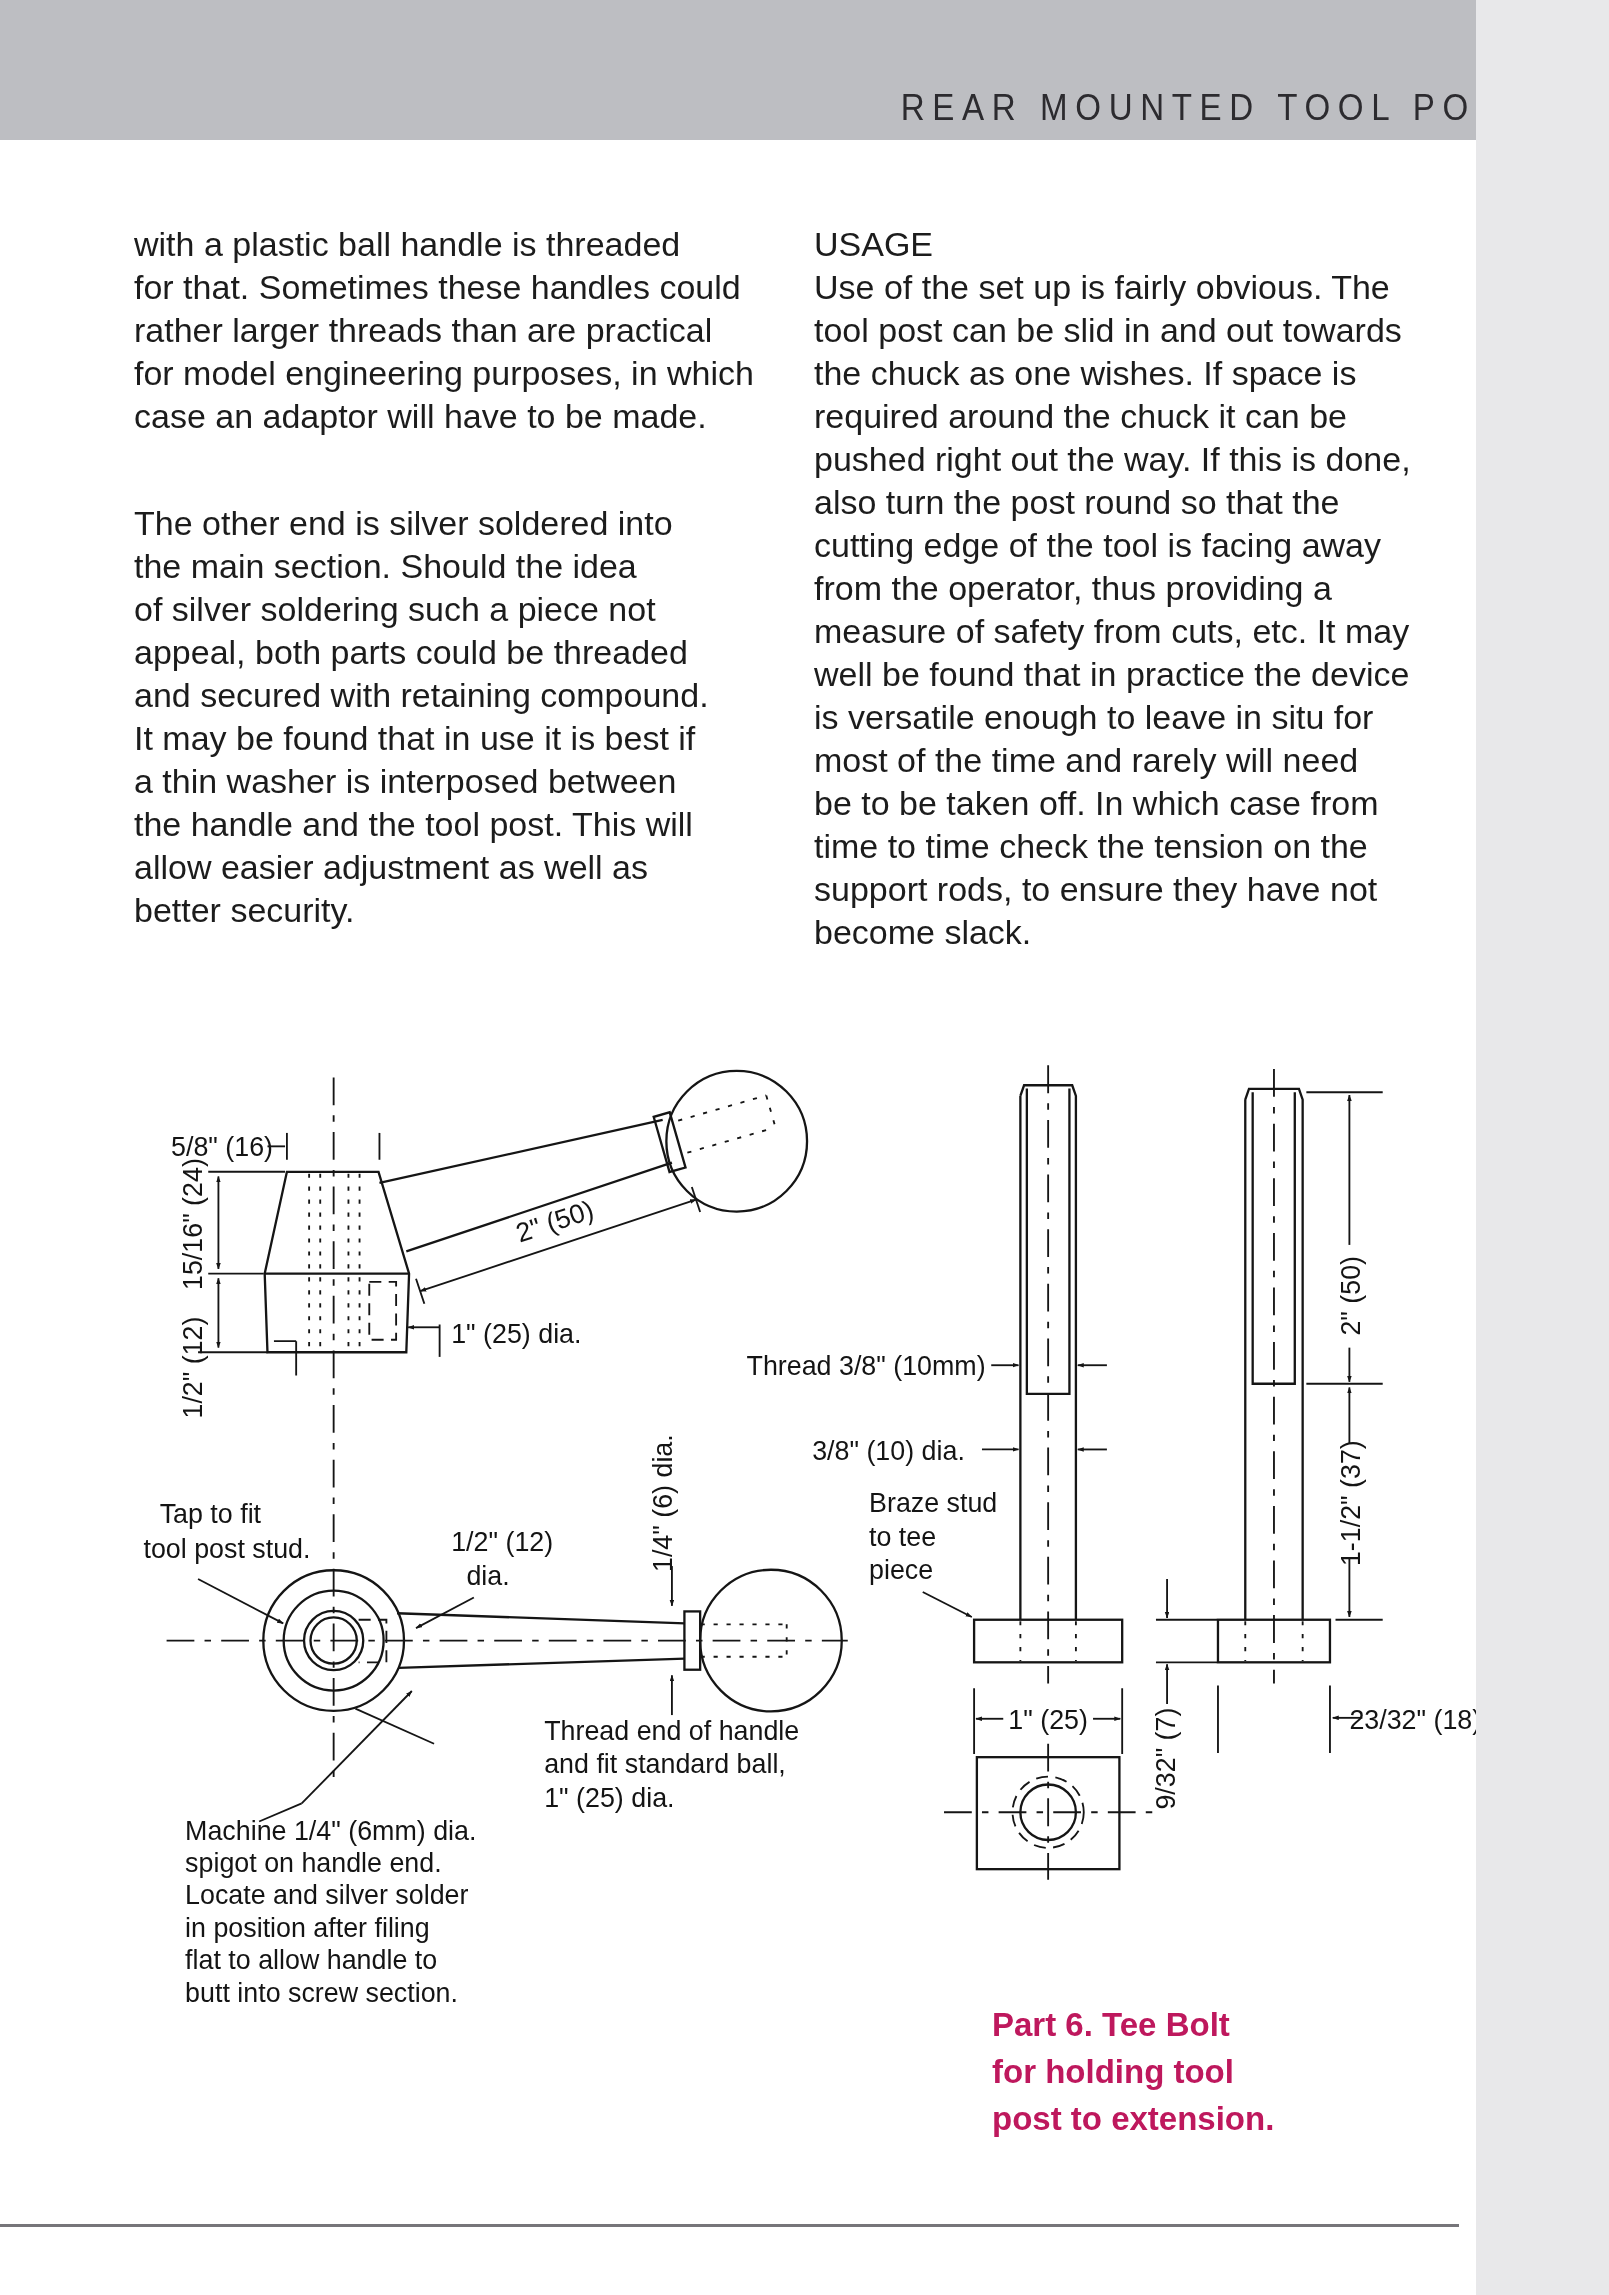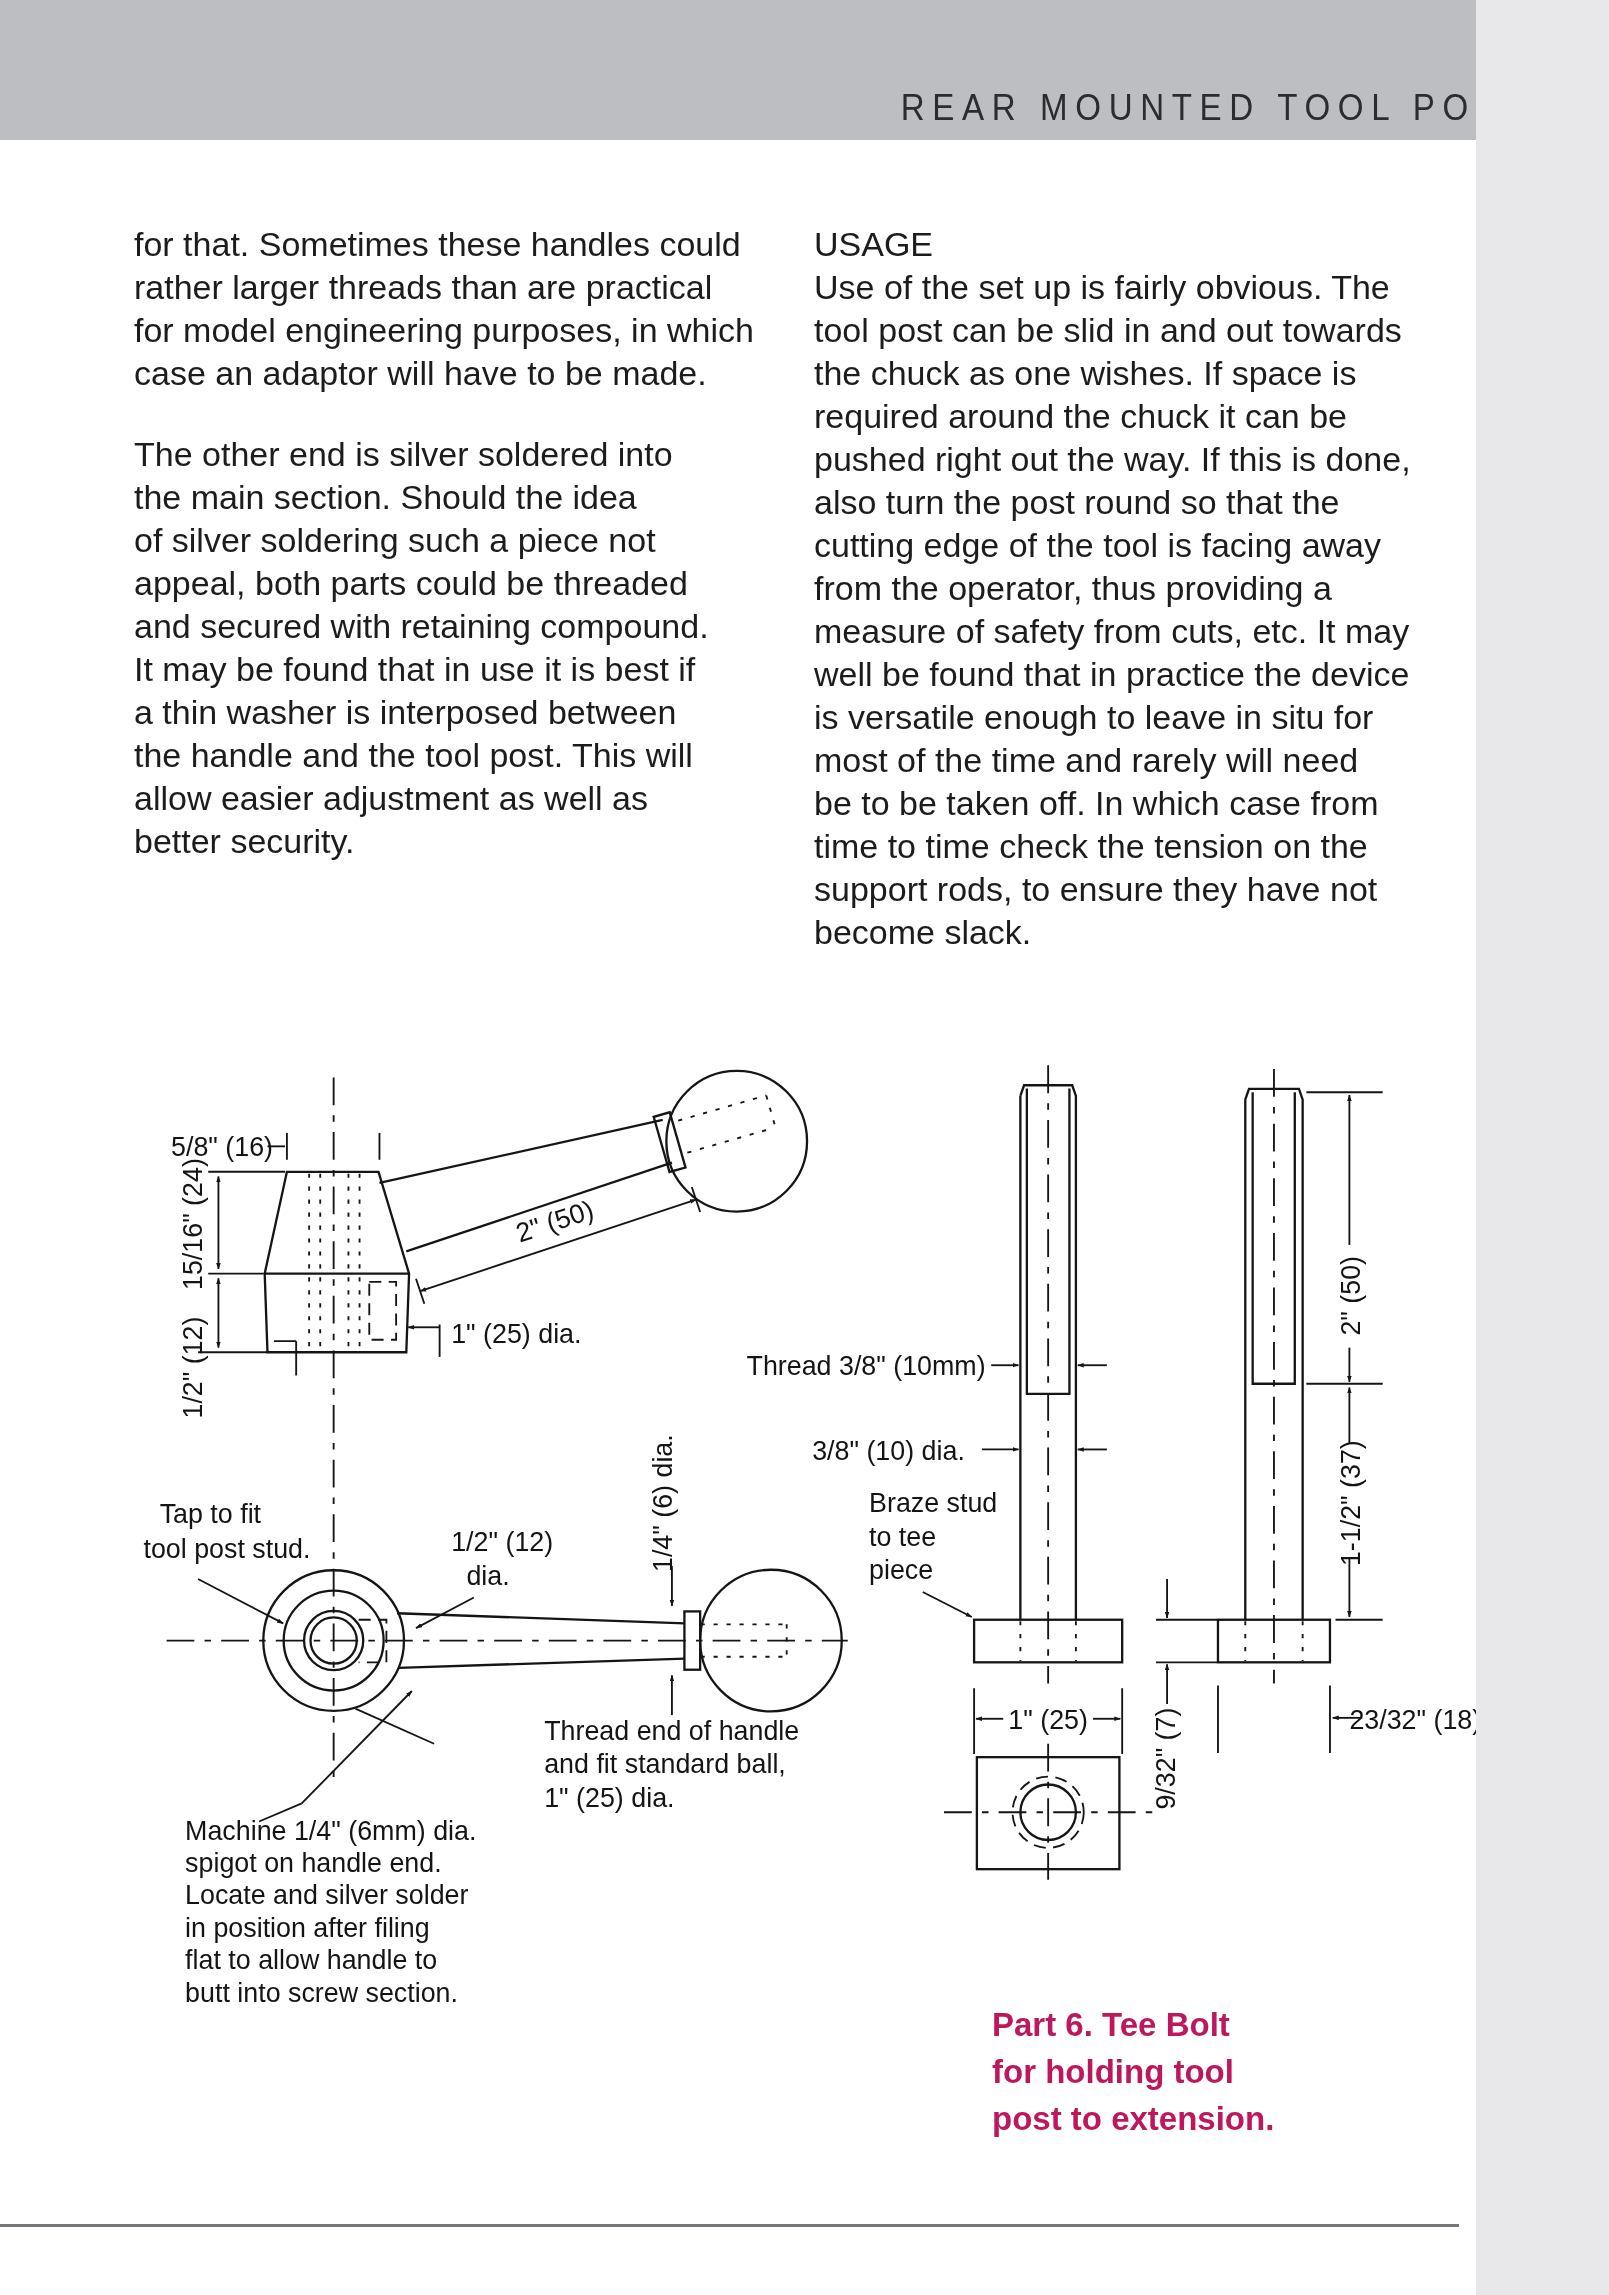--- a/index.html
+++ b/index.html
@@ -9,21 +9,21 @@
   }
   .band{position:absolute;left:0;top:0;width:1609px;height:140px;background:#bdbec2;}
   .band-title{
     position:absolute;right:46px;top:87px;font-size:36px;color:#2c2b2f;
     letter-spacing:8.3px;white-space:nowrap;transform:scaleX(.92);transform-origin:right center;
   }
   .col{position:absolute;font-size:34px;line-height:43px;}
   .col .tl{white-space:nowrap;height:43px;}
   .col-left{left:134px;top:223px;width:690px;}
   .col-right{left:814px;top:223px;width:685px;}
-  .para2{margin-top:38px;}
+  .para2{margin-top:64px;}
   .heading{font-weight:400;}
   .fig-svg{position:absolute;left:0;top:0;width:1609px;height:2295px;}
   .fig-svg .ln{stroke:#151515;stroke-width:5;fill:none;stroke-linecap:butt;}
   .fig-svg .thin{stroke:#151515;stroke-width:4;fill:none;}
   .fig-svg .cl{stroke:#151515;stroke-width:4;fill:none;stroke-dasharray:60 22 14 22;}
   .fig-svg .dot{stroke:#151515;stroke-width:4;fill:none;stroke-dasharray:9 19;}
   .fig-svg .dsh{stroke:#151515;stroke-width:4;fill:none;stroke-dasharray:26 16;}
   .fig-svg text{font-family:"Liberation Sans",sans-serif;font-size:58px;fill:#141414;}
   .caption{position:absolute;left:992px;top:2001px;font-size:33px;line-height:47px;font-weight:700;color:#be185d;}
   .caption div{white-space:nowrap;}
@@ -34,20 +34,21 @@
 <body>
 
 <div class="page">
 
   <div class="band">
     <div class="band-title">REAR MOUNTED TOOL POSTS</div>
   </div>
 
   <div class="col col-left">
     <div>
+      <div class="tl">with a plastic ball handle is threaded</div>
       <div class="tl">for that. Sometimes these handles could</div>
       <div class="tl">rather larger threads than are practical</div>
       <div class="tl">for model engineering purposes, in which</div>
       <div class="tl">case an adaptor will have to be made.</div>
     </div>
     <div class="para2">
       <div class="tl">The other end is silver soldered into</div>
       <div class="tl">the main section. Should the idea</div>
       <div class="tl">of silver soldering such a piece not</div>
       <div class="tl">appeal, both parts could be threaded</div>

